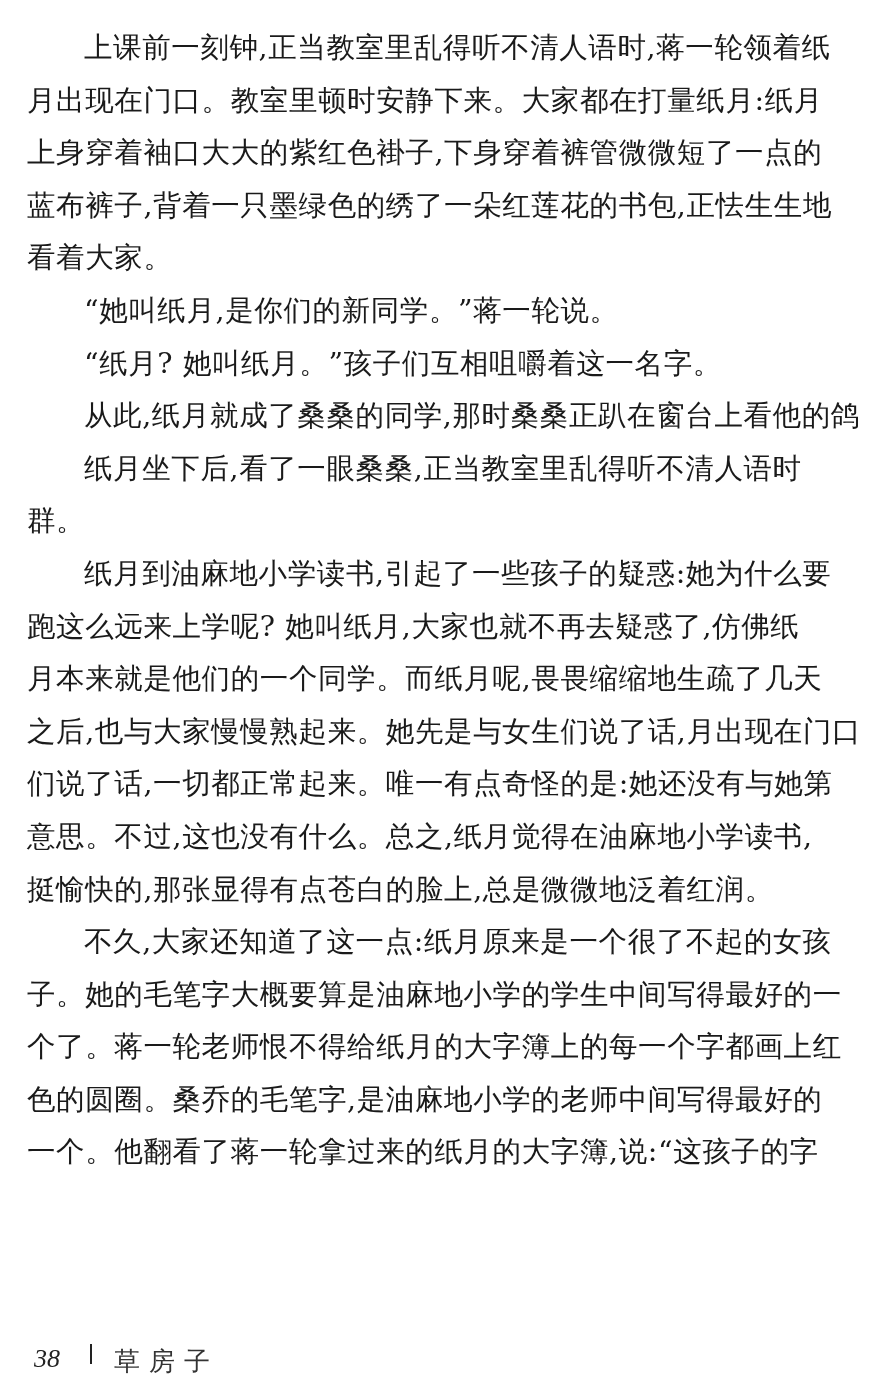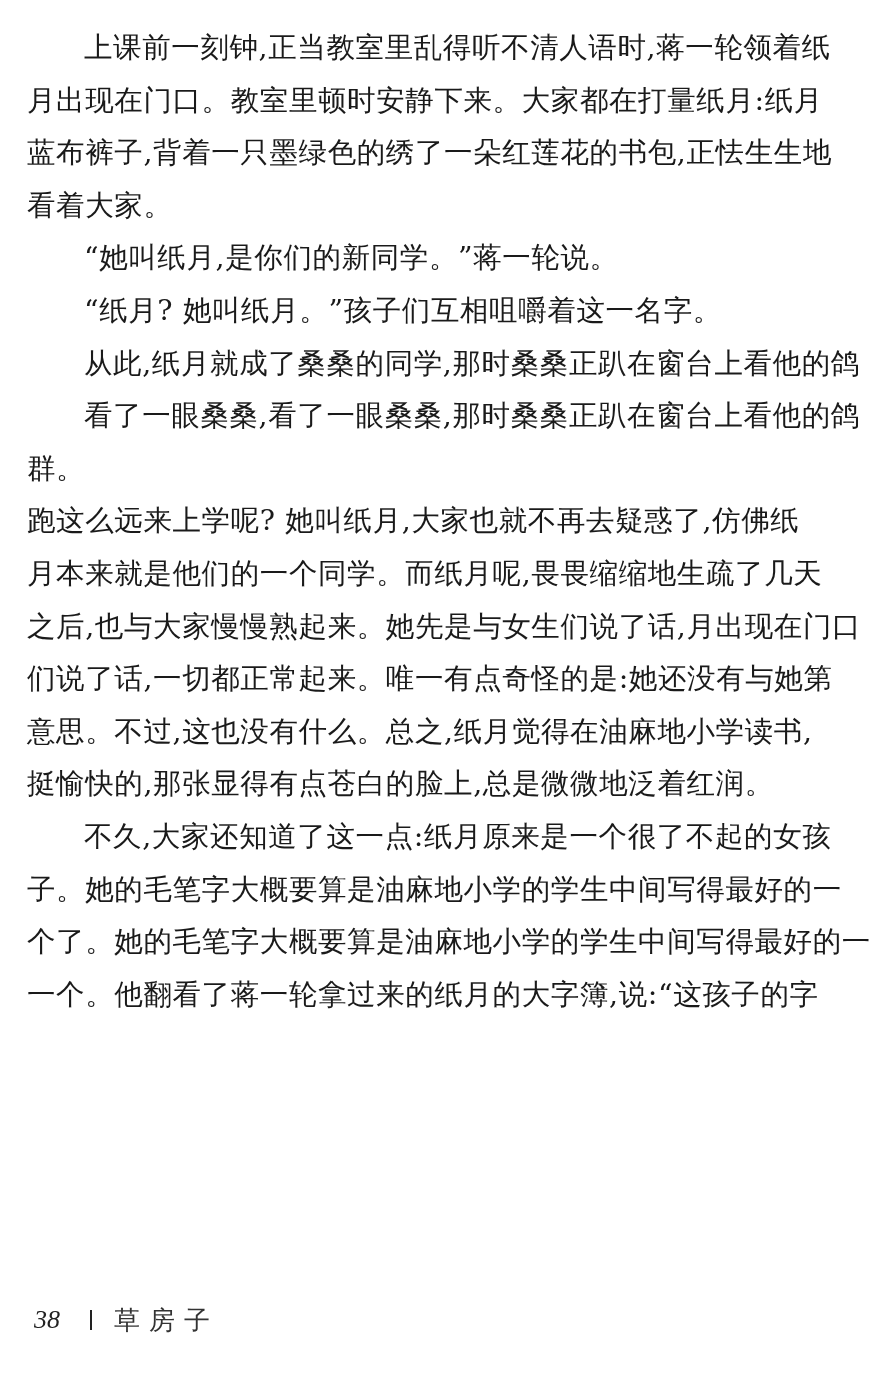--- a/index.html
+++ b/index.html
@@ -3,51 +3,54 @@
 <meta charset="utf-8">
 <style>
   html, body { margin: 0; padding: 0; background: #ffffff; }
   body { width: 872px; height: 1391px; position: relative; overflow: hidden;
          font-family: "DejaVu Serif", "Liberation Serif", serif; color: #1a1a1a; }
   .page { position: absolute; left: 0; top: 0; width: 872px; height: 1391px; }
   .body-text { position: absolute; left: 27px; top: 22px; width: 818px; }
   .line { height: 52.6px; line-height: 52.6px; font-size: 28.5px; white-space: nowrap;
           letter-spacing: 0.6px; }
   .line.indent { padding-left: 57px; }
-  .footer { position: absolute; left: 34px; top: 1300px; height: 40px; display: flex;
-            align-items: center; }
+  .footer { position: absolute; left: 34px; top: 1344px; height: 40px; display: flex;
+            align-items: flex-start; }
   .page-num { font-family: "Liberation Serif", serif; font-style: italic; font-size: 26px;
               color: #222; }
   .sep { width: 2px; height: 20px; background: #222; margin-left: 30px; margin-right: 22px; }
   .book-title { font-family: "DejaVu Sans", sans-serif; font-size: 26px; letter-spacing: 9px;
                 color: #333; }
 </style>
 </head>
 <body>
 
 <div class="page">
   <div class="body-text" id="body-text">
       <div class="line indent">上课前一刻钟,正当教室里乱得听不清人语时,蒋一轮领着纸</div>
       <div class="line">月出现在门口。教室里顿时安静下来。大家都在打量纸月:纸月</div>
+      <div class="line">上身穿着袖口大大的紫红色褂子,下身穿着裤管微微短了一点的</div>
       <div class="line">蓝布裤子,背着一只墨绿色的绣了一朵红莲花的书包,正怯生生地</div>
       <div class="line">看着大家。</div>
       <div class="line indent">“她叫纸月,是你们的新同学。”蒋一轮说。</div>
       <div class="line indent">“纸月? 她叫纸月。”孩子们互相咀嚼着这一名字。</div>
       <div class="line indent">从此,纸月就成了桑桑的同学,那时桑桑正趴在窗台上看他的鸽</div>
-      <div class="line indent">看了一眼桑桑,看了一眼桑桑,那时桑桑正趴在窗台上看他的鸽</div>
+      <div class="line indent">纸月坐下后,看了一眼桑桑,正当教室里乱得听不清人语时</div>
       <div class="line">群。</div>
+      <div class="line indent">纸月到油麻地小学读书,引起了一些孩子的疑惑:她为什么要</div>
       <div class="line">跑这么远来上学呢? 她叫纸月,大家也就不再去疑惑了,仿佛纸</div>
       <div class="line">月本来就是他们的一个同学。而纸月呢,畏畏缩缩地生疏了几天</div>
       <div class="line">之后,也与大家慢慢熟起来。她先是与女生们说了话,月出现在门口</div>
       <div class="line">们说了话,一切都正常起来。唯一有点奇怪的是:她还没有与她第</div>
       <div class="line">意思。不过,这也没有什么。总之,纸月觉得在油麻地小学读书,</div>
       <div class="line">挺愉快的,那张显得有点苍白的脸上,总是微微地泛着红润。</div>
       <div class="line indent">不久,大家还知道了这一点:纸月原来是一个很了不起的女孩</div>
       <div class="line">子。她的毛笔字大概要算是油麻地小学的学生中间写得最好的一</div>
-      <div class="line">个了。她的毛笔字大概要算是油麻地小学的学生中间写得最好的一</div>
+      <div class="line">个了。蒋一轮老师恨不得给纸月的大字簿上的每一个字都画上红</div>
+      <div class="line">色的圆圈。桑乔的毛笔字,是油麻地小学的老师中间写得最好的</div>
       <div class="line">一个。他翻看了蒋一轮拿过来的纸月的大字簿,说:“这孩子的字</div>
     </div>
 
   <div class="footer">
     <span class="page-num">38</span>
     <span class="sep"></span>
     <span class="book-title">草房子</span>
   </div>
 </div>
 

